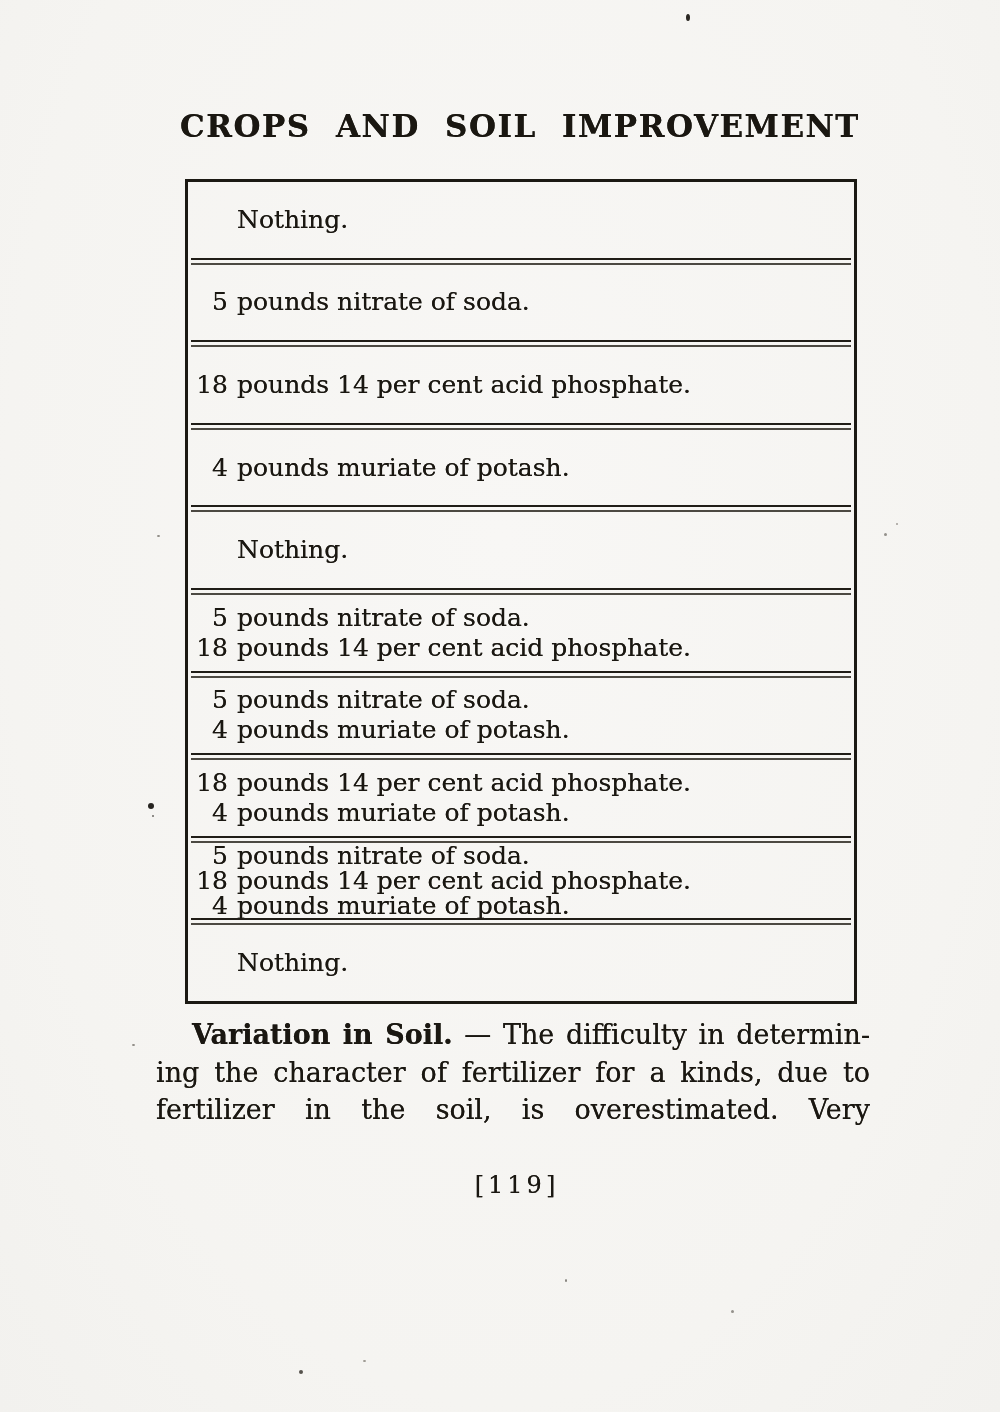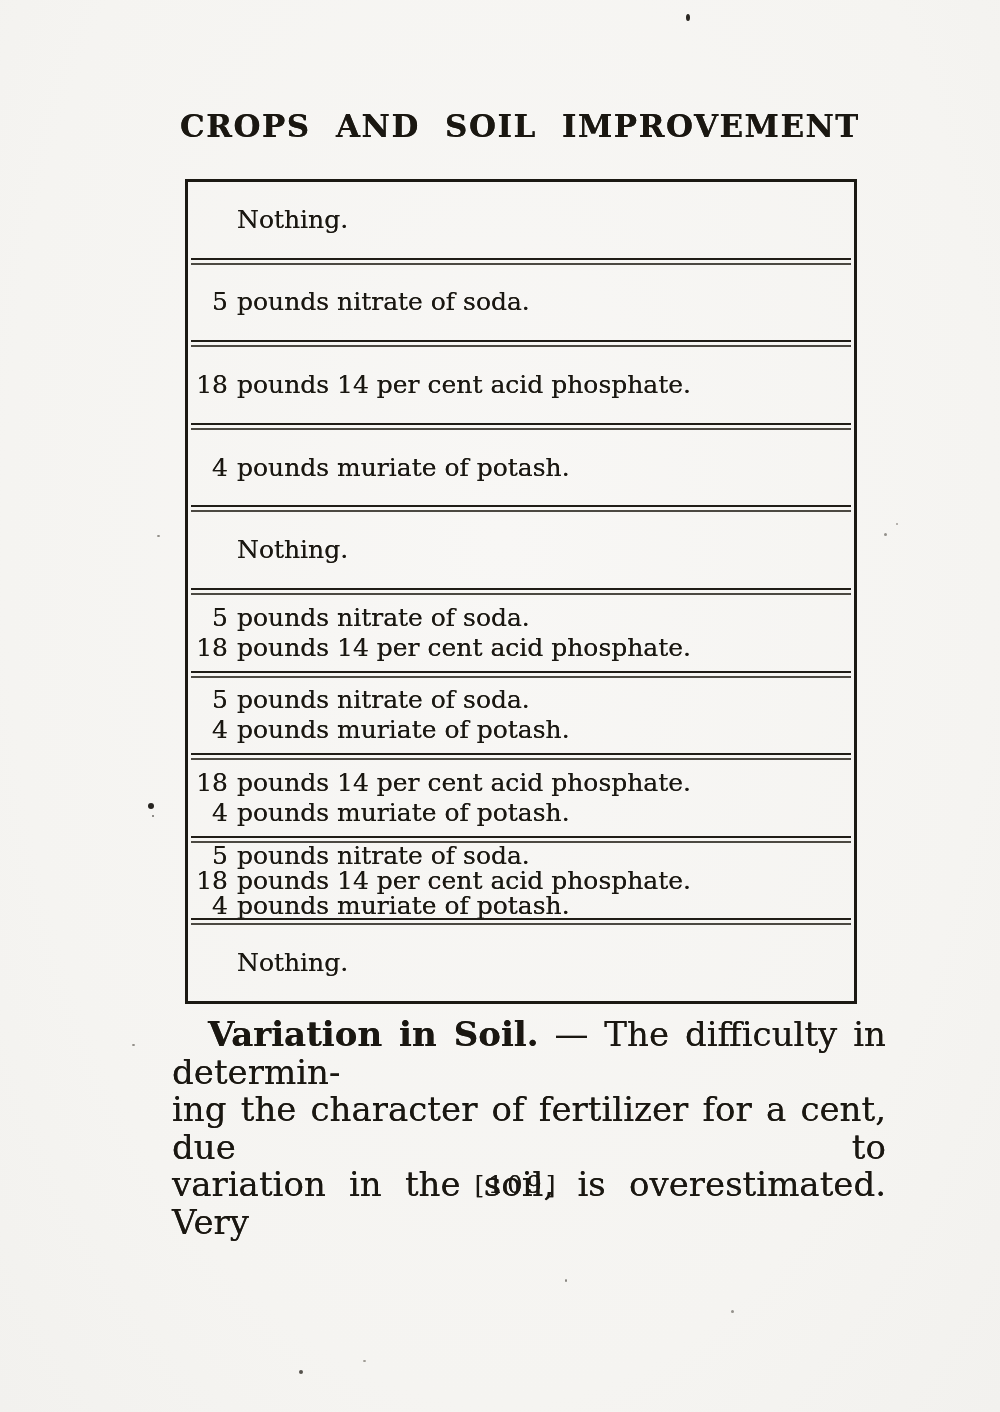--- a/index.html
+++ b/index.html
@@ -29,22 +29,22 @@
   .txt{margin-left:9px;}
   .lines-1 .line{line-height:32px;}
   .lines-2 .line{line-height:30px;}
   .lines-3 .line{line-height:25px;}
   .rule{
     flex:none;height:3px;margin:0 3px;
     border-top:2px solid #201d17;
     border-bottom:2px solid #4c4942;
   }
   .para{
-    position:absolute;left:172px;top:1016px;width:714px;
-    font-size:34px;line-height:37.5px;
+    position:absolute;left:156px;top:1016px;width:714px;
+    font-size:27px;line-height:37.5px;
   }
   .pline{text-align:justify;text-align-last:justify;text-justify:inter-word;}
   .pline:first-child{text-indent:36px;}
   .pline b{font-weight:bold;}
   .pagenum{
     position:absolute;left:160px;top:1171px;width:714px;
     text-align:center;font-size:24px;letter-spacing:4px;
   }
   .speck{position:absolute;border-radius:50%;}
 </style>
@@ -142,25 +142,25 @@
       <div class="row ink lines-1">
         <div class="line">
           <span class="num"></span>
           <span class="txt">Nothing.</span>
         </div>
       </div>
     </div>
 
   <div class="para ink">
       <div class="pline"><b>Variation in Soil.</b> — The difficulty in determin-</div>
-      <div class="pline">ing the character of fertilizer for a cent, due to</div>
-      <div class="pline">variation in the soil, is overestimated. Very</div>
+      <div class="pline">ing the character of fertilizer for a kinds, due to</div>
+      <div class="pline">fertilizer in the soil, is overestimated. Very</div>
     </div>
 
-  <div class="pagenum ink">[109]</div>
+  <div class="pagenum ink">[119]</div>
 
   <div class="speck" style="left:686px;top:14px;width:4px;height:7px;background:#2a2722;"></div>
   <div class="speck" style="left:157px;top:535px;width:3px;height:2px;background:#8d8a84;"></div>
   <div class="speck" style="left:884px;top:533px;width:3px;height:3px;background:#94918b;"></div>
   <div class="speck" style="left:896px;top:523px;width:2px;height:2px;background:#a09d97;"></div>
   <div class="speck" style="left:148px;top:803px;width:6px;height:6px;background:#262420;"></div>
   <div class="speck" style="left:152px;top:815px;width:2px;height:2px;background:#6d6a64;"></div>
   <div class="speck" style="left:132px;top:1044px;width:3px;height:2px;background:#8d8a84;"></div>
   <div class="speck" style="left:565px;top:1279px;width:2px;height:3px;background:#84817b;"></div>
   <div class="speck" style="left:731px;top:1310px;width:3px;height:3px;background:#94918b;"></div>

